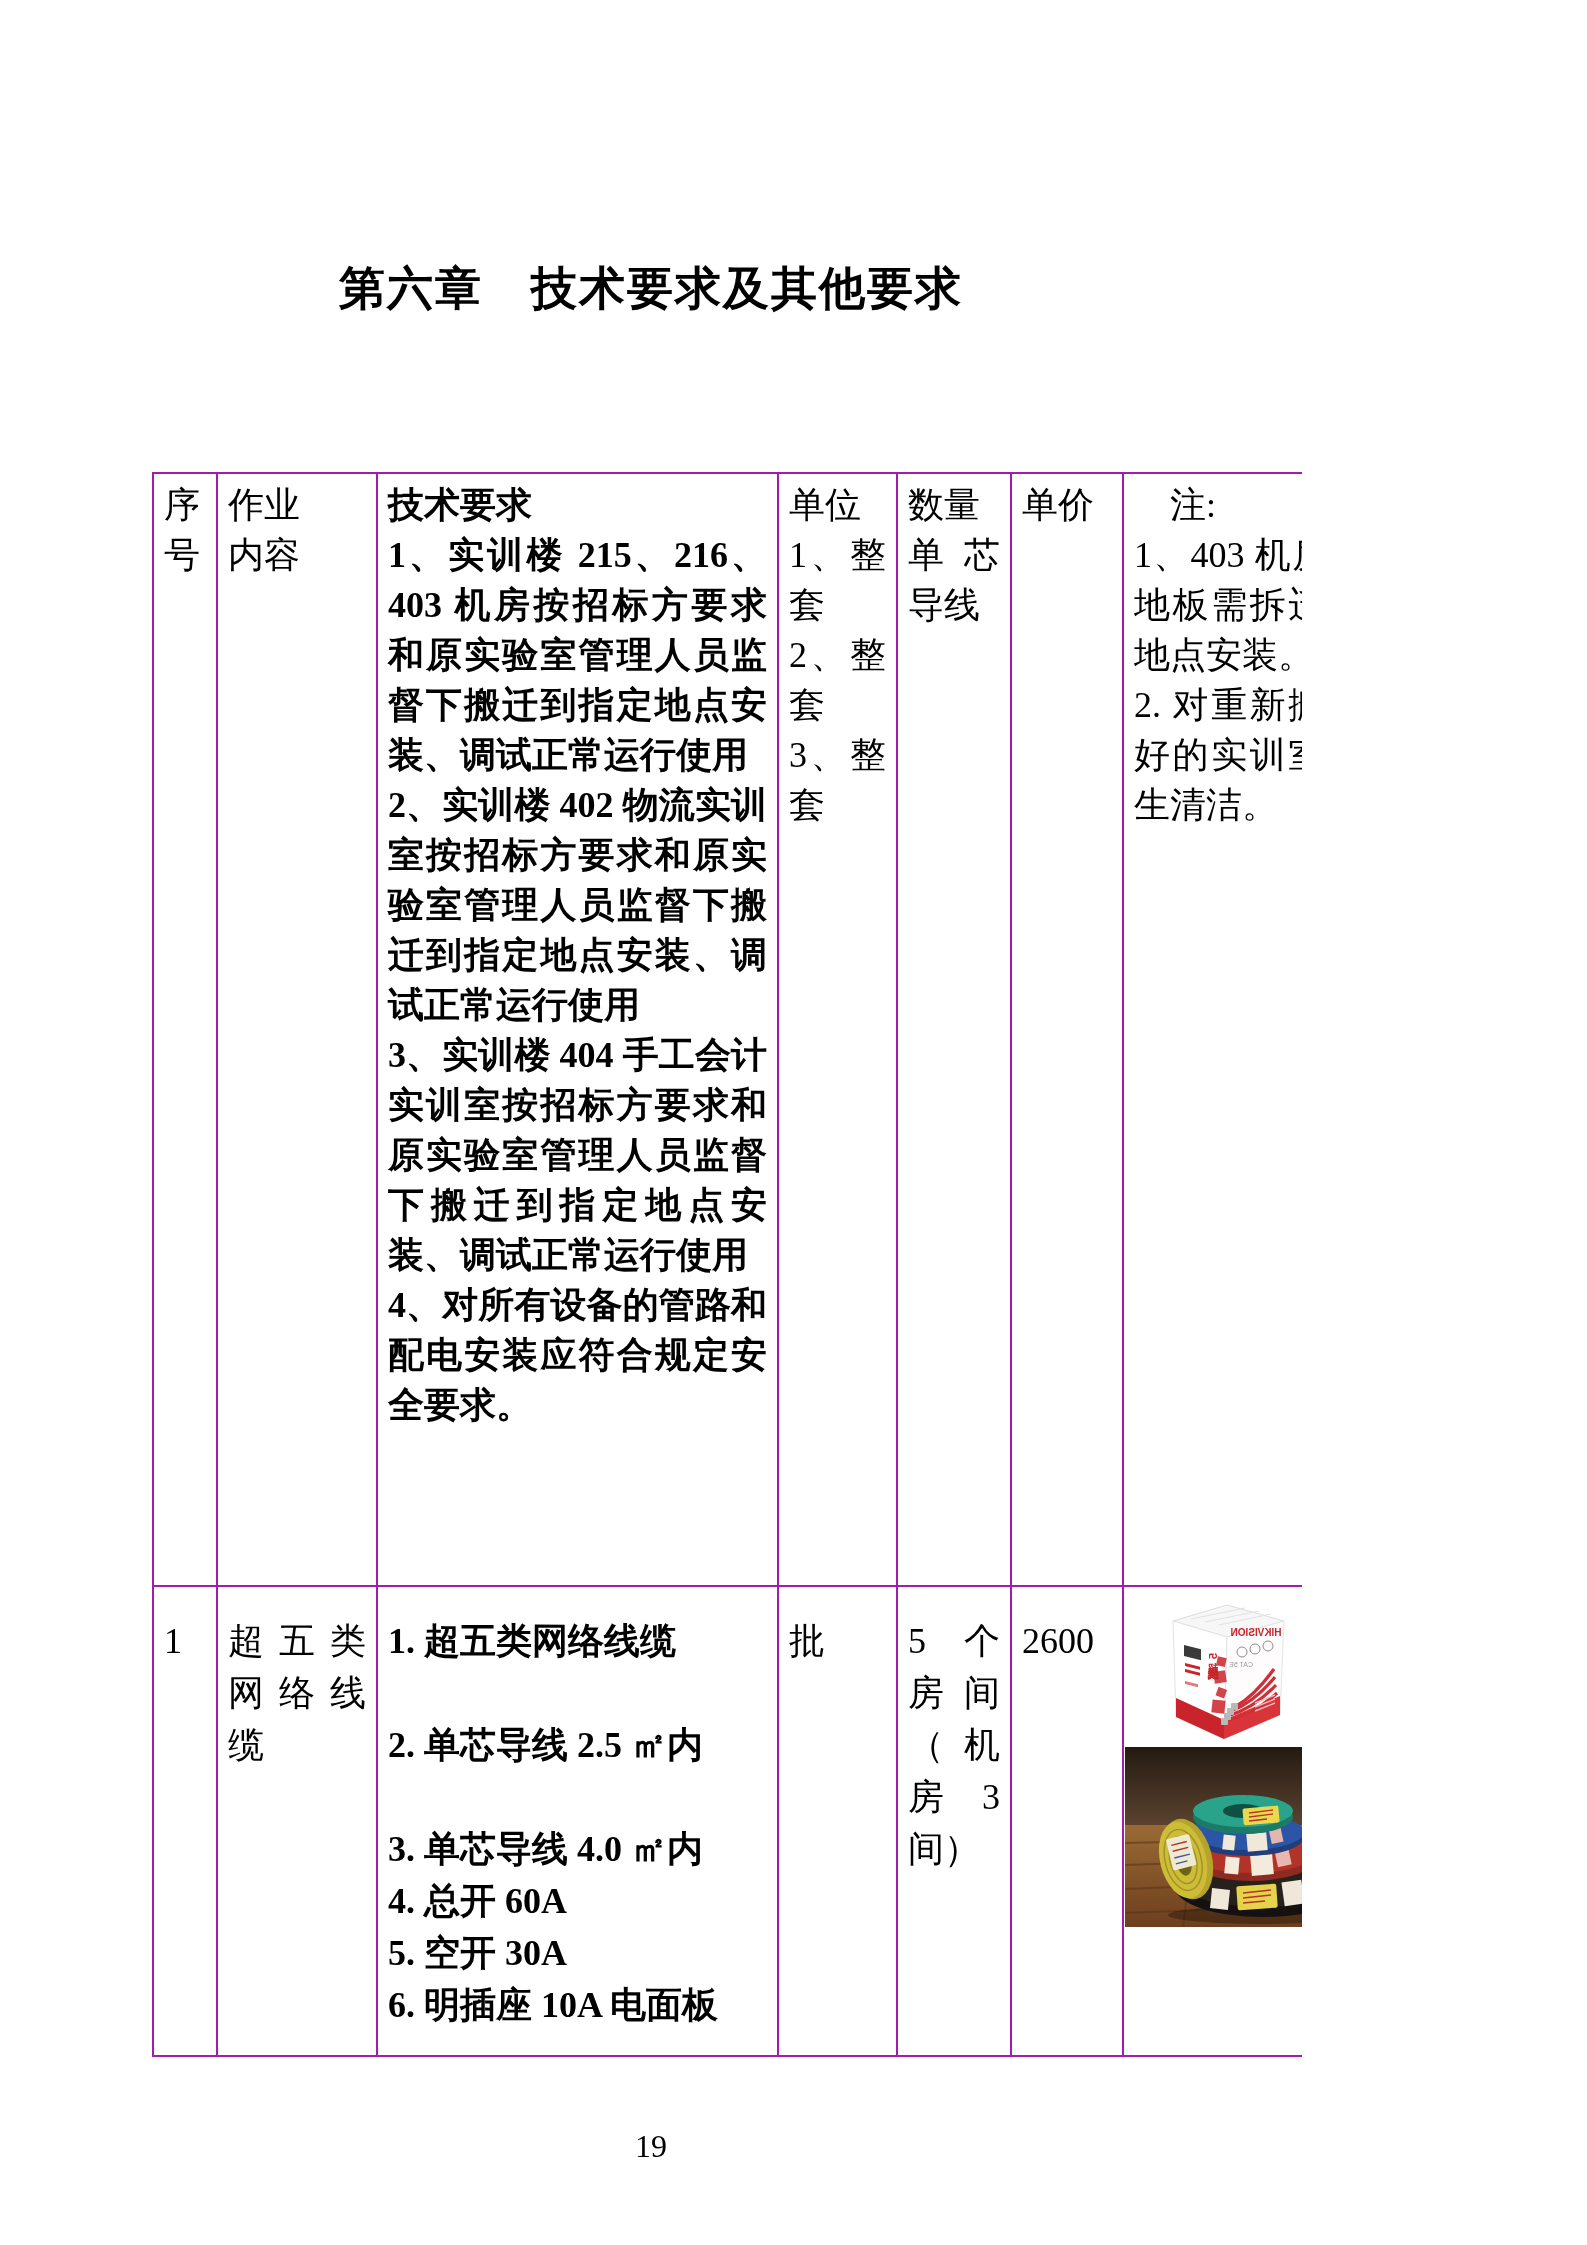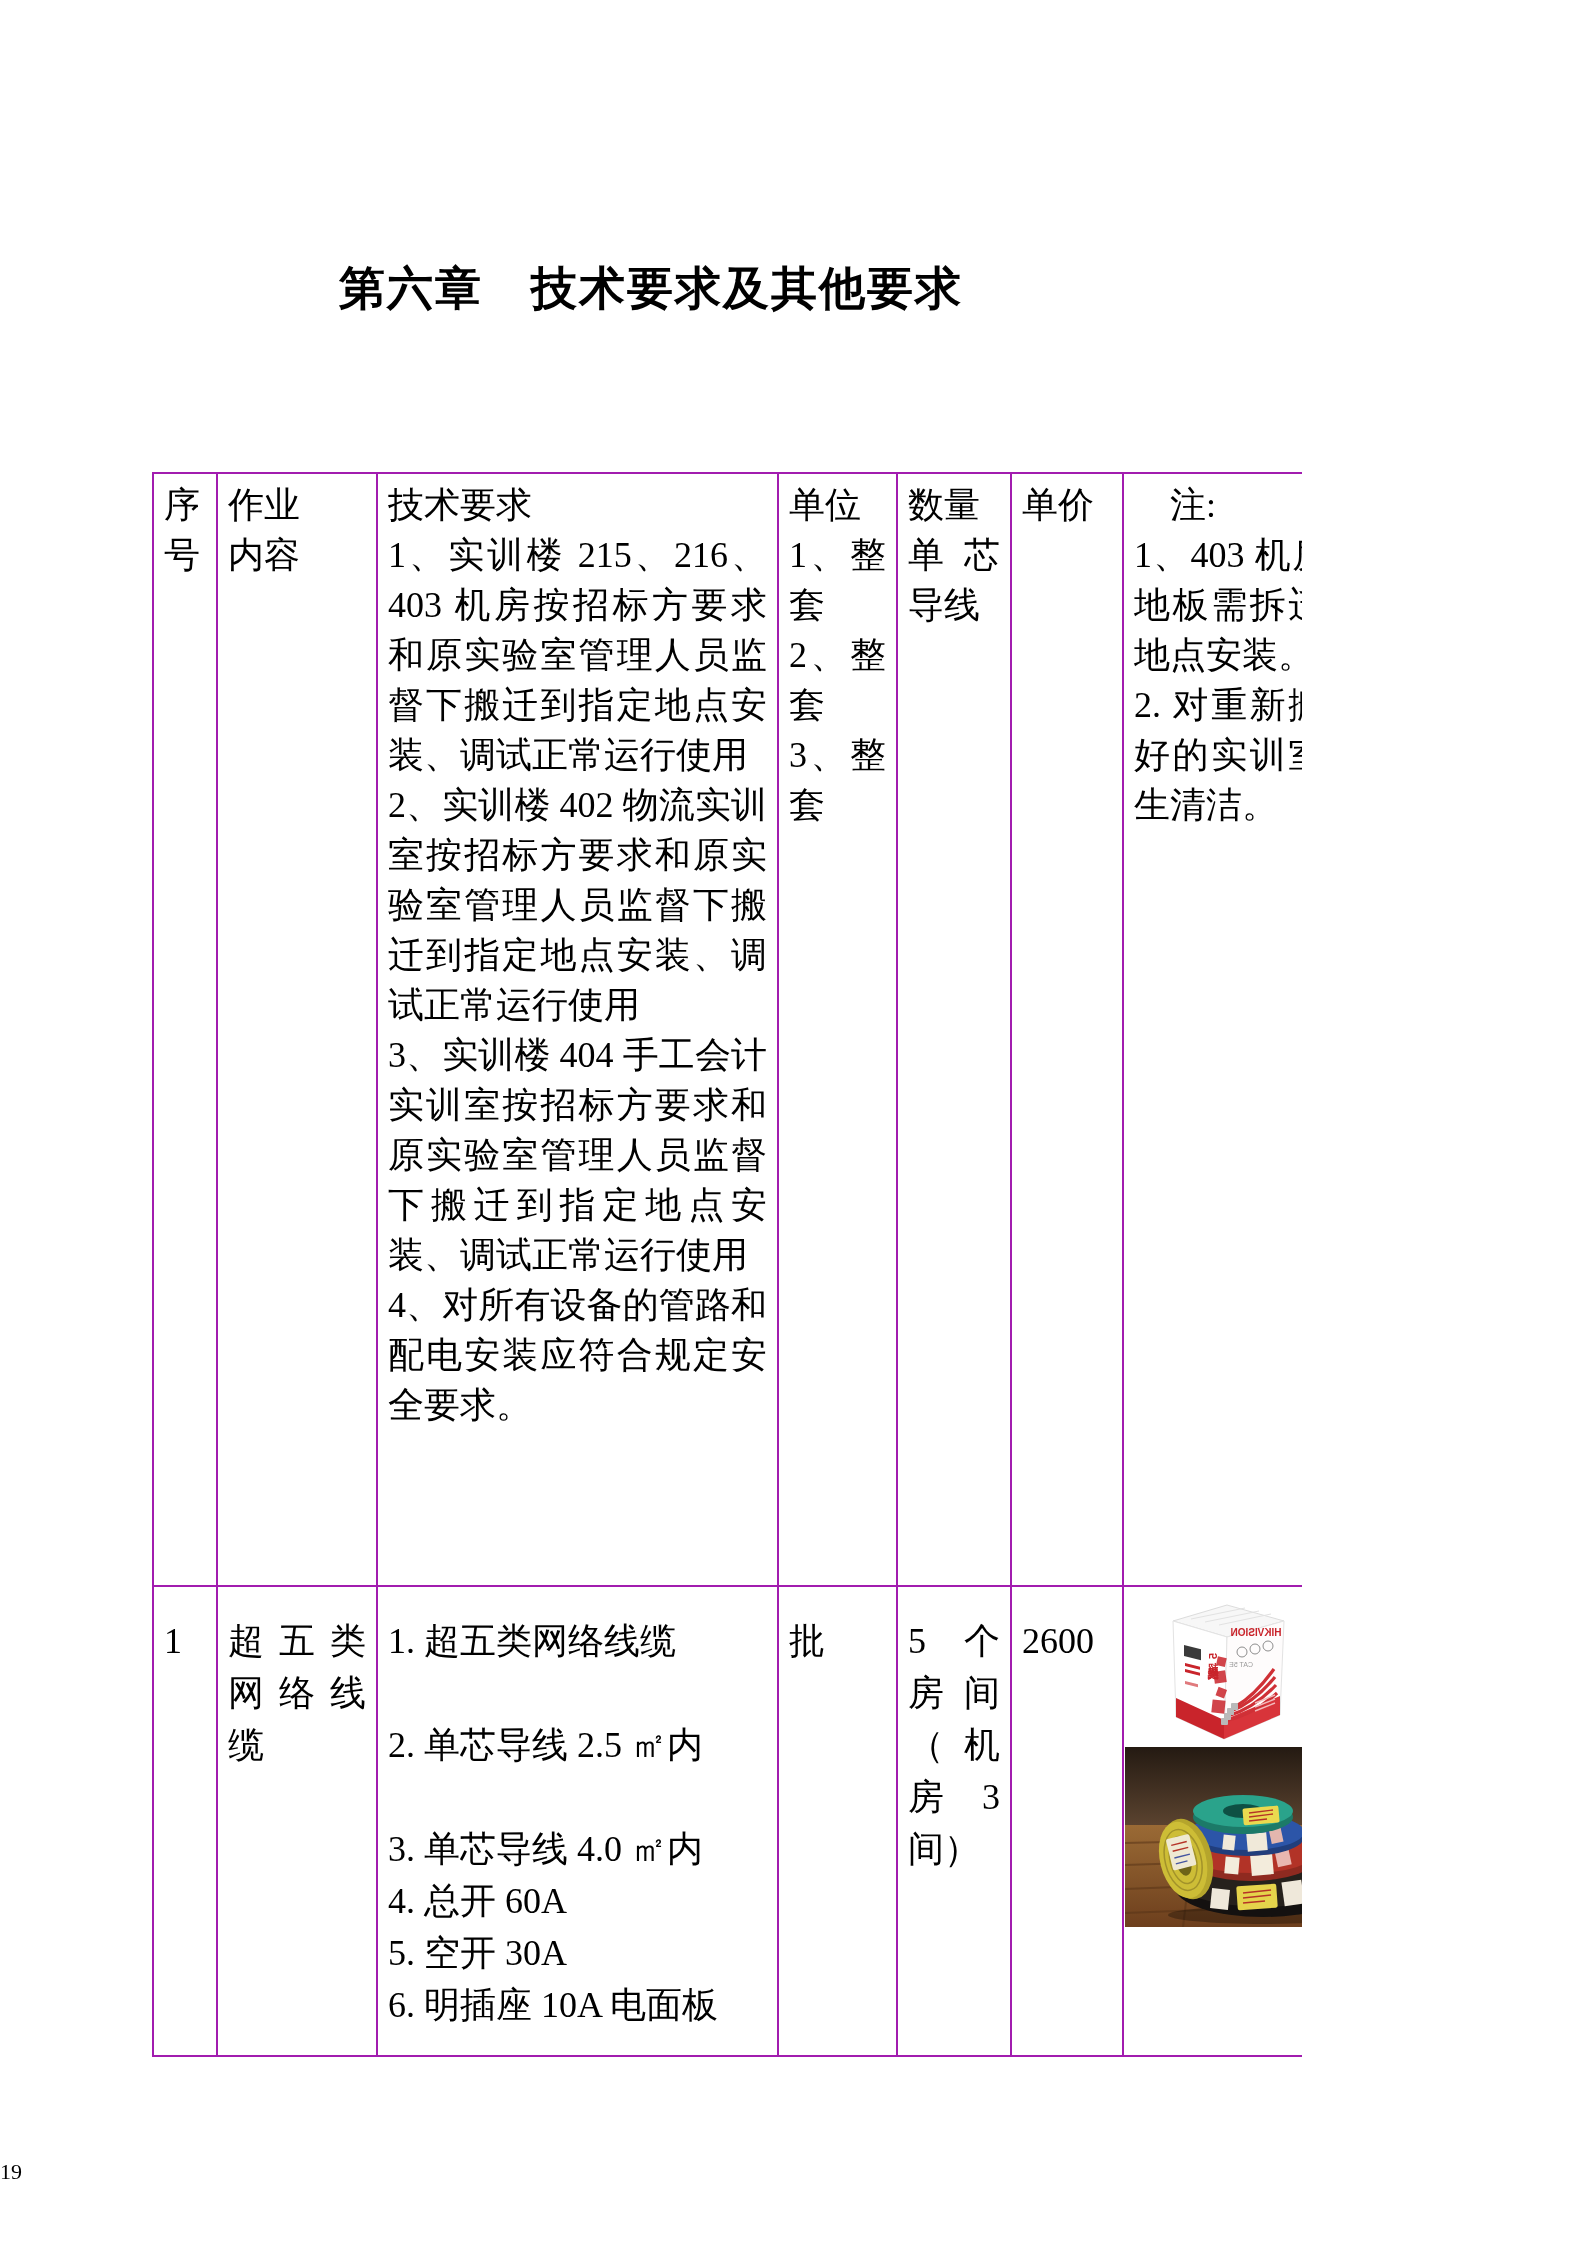--- a/index.html
+++ b/index.html
@@ -15,31 +15,31 @@
   }
   table.spec {
     position:absolute; left:152px; top:472px;
     border-collapse:collapse; table-layout:fixed; width:1298px;
   }
   table.spec td {
     border:2px solid #a21caf; vertical-align:top;
     padding:6px 10px; font-size:36px; line-height:50px;
     white-space:pre-wrap; text-align:justify; overflow:hidden;
   }
-  td.hdr-tech   { padding-right:26px; }
+  td.hdr-tech   { padding-right:26px;font-weight:bold; }
   td.hdr-note   { padding-left:12px; padding-right:8px; }
   tr.data-row td { line-height:52px; padding-top:28px; }
   td.cell-seq   { text-align:left; }
   td.cell-imgs  { padding:0 !important; position:relative; }
   .img-abs { position:absolute; display:block; }
   .box-img   { left:33px; top:8px;  }
   .coils-img { left:1px;  top:160px; }
   .page-number {
     position:absolute; top:2128px; left:0; width:100%;
-    text-align:left; font-size:22px;margin-top:31px;
+    text-align:center; font-size:32px;
   }
 </style>
 </head>
 <body>
 
 <div class="page">
 
   <div class="doc-title">第六章　技术要求及其他要求</div>
 
   <table class="spec">

